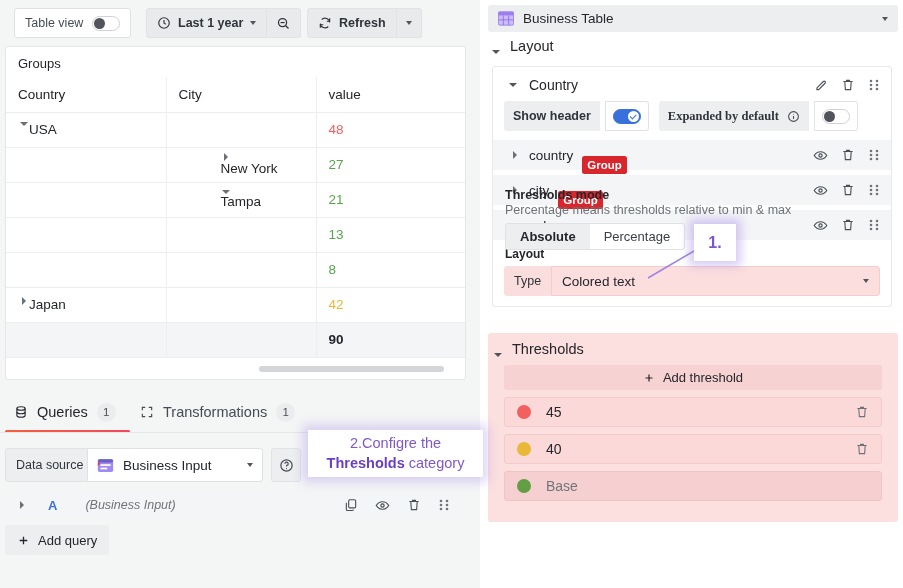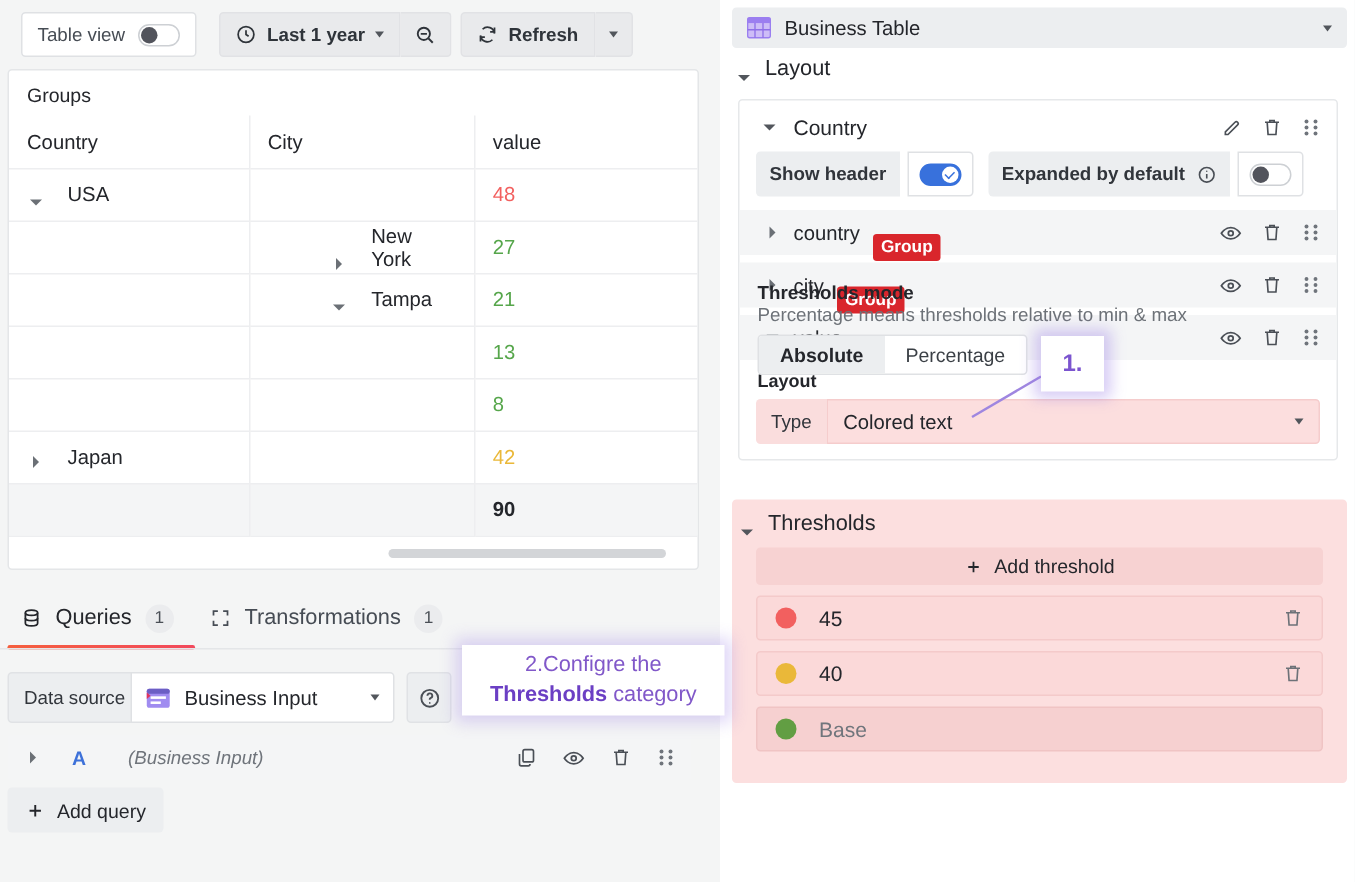--- a/index.html
+++ b/index.html
@@ -70,22 +70,22 @@
     padding: 0 12px; height: 35px; vertical-align: middle;
     border-bottom: 1px solid #edeef0; color: #24262b;
   }
   table.gt th { color: #24262b; }
   table.gt col.c1 { width: 160px; }
   table.gt col.c2 { width: 150px; }
   table.gt col.c3 { width: auto; }
   table.gt td.b1, table.gt th.b1 { border-right: 1px solid #edeef0; }
   table.gt td.b2, table.gt th.b2 { border-right: 1px solid #edeef0; }
   tr.total td { background: #f4f5f6; font-weight: bold; border-bottom: 1px solid #edeef0; }
-  .cellflex { display: flex; align-items: flex-end; gap: 16px; }
-  .cellflex.ind { padding-left: 42px; }
+  .cellflex { display: flex; align-items: flex-start; gap: 0; }
+  .cellflex.ind { padding-left: 42px; flex-direction: column; }
   .caret { width: 11px; flex: none; display: flex; align-items: center; justify-content: center; }
   .caret .down { width: 0; height: 0; border-left: 4px solid transparent; border-right: 4px solid transparent; border-top: 4.5px solid #6b7076; }
   .caret .right { width: 0; height: 0; border-top: 4px solid transparent; border-bottom: 4px solid transparent; border-left: 4.5px solid #6b7076; }
   .hscroll {
     position: absolute; left: 253px; bottom: 7px; width: 185px; height: 6px;
     background: #d3d5d8; border-radius: 3px;
   }
 
   
   .btabs { position: absolute; left: 0; top: 392px; width: 470px; height: 40px; }
@@ -506,21 +506,21 @@
         </span>
       </div>
 
       <div class="togrow">
         <div class="tgl-label">Show header</div>
         <div class="tgl-box">
           <span class="switch on">
               <span class="knob"></span>
             </span>
         </div>
-        <div class="tgl-label" style="border-radius:3px 0 0 3px; margin-left:5px; gap:8px;">
+        <div class="tgl-label" style="border-radius:3px 0 0 3px; margin-left:5px; gap:8px;font-family:Liberation Serif, serif;">
           <span>Expanded by default</span>
           <span class="icon">
             <svg width="13" height="13" viewBox="0 0 24 24" fill="none" stroke="#4a4f56" stroke-width="2">
               <circle cx="12" cy="12" r="9"></circle>
                 <path d="M12 11v5.5"></path>
                 <circle cx="12" cy="7.8" r="0.9" fill="#4a4f56" stroke="none"></circle>
             </svg>
           </span>
         </div>
         <div class="tgl-box">

